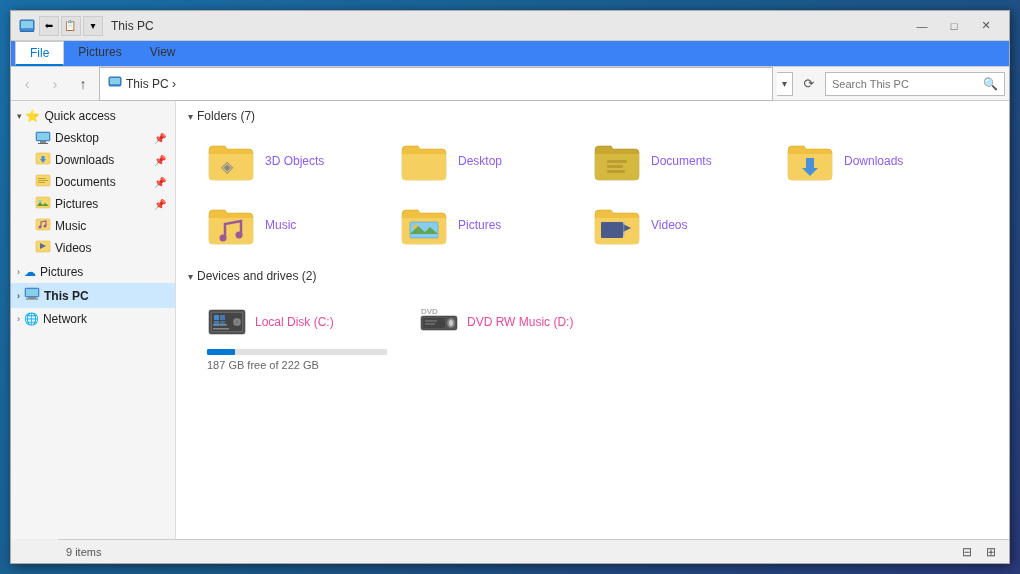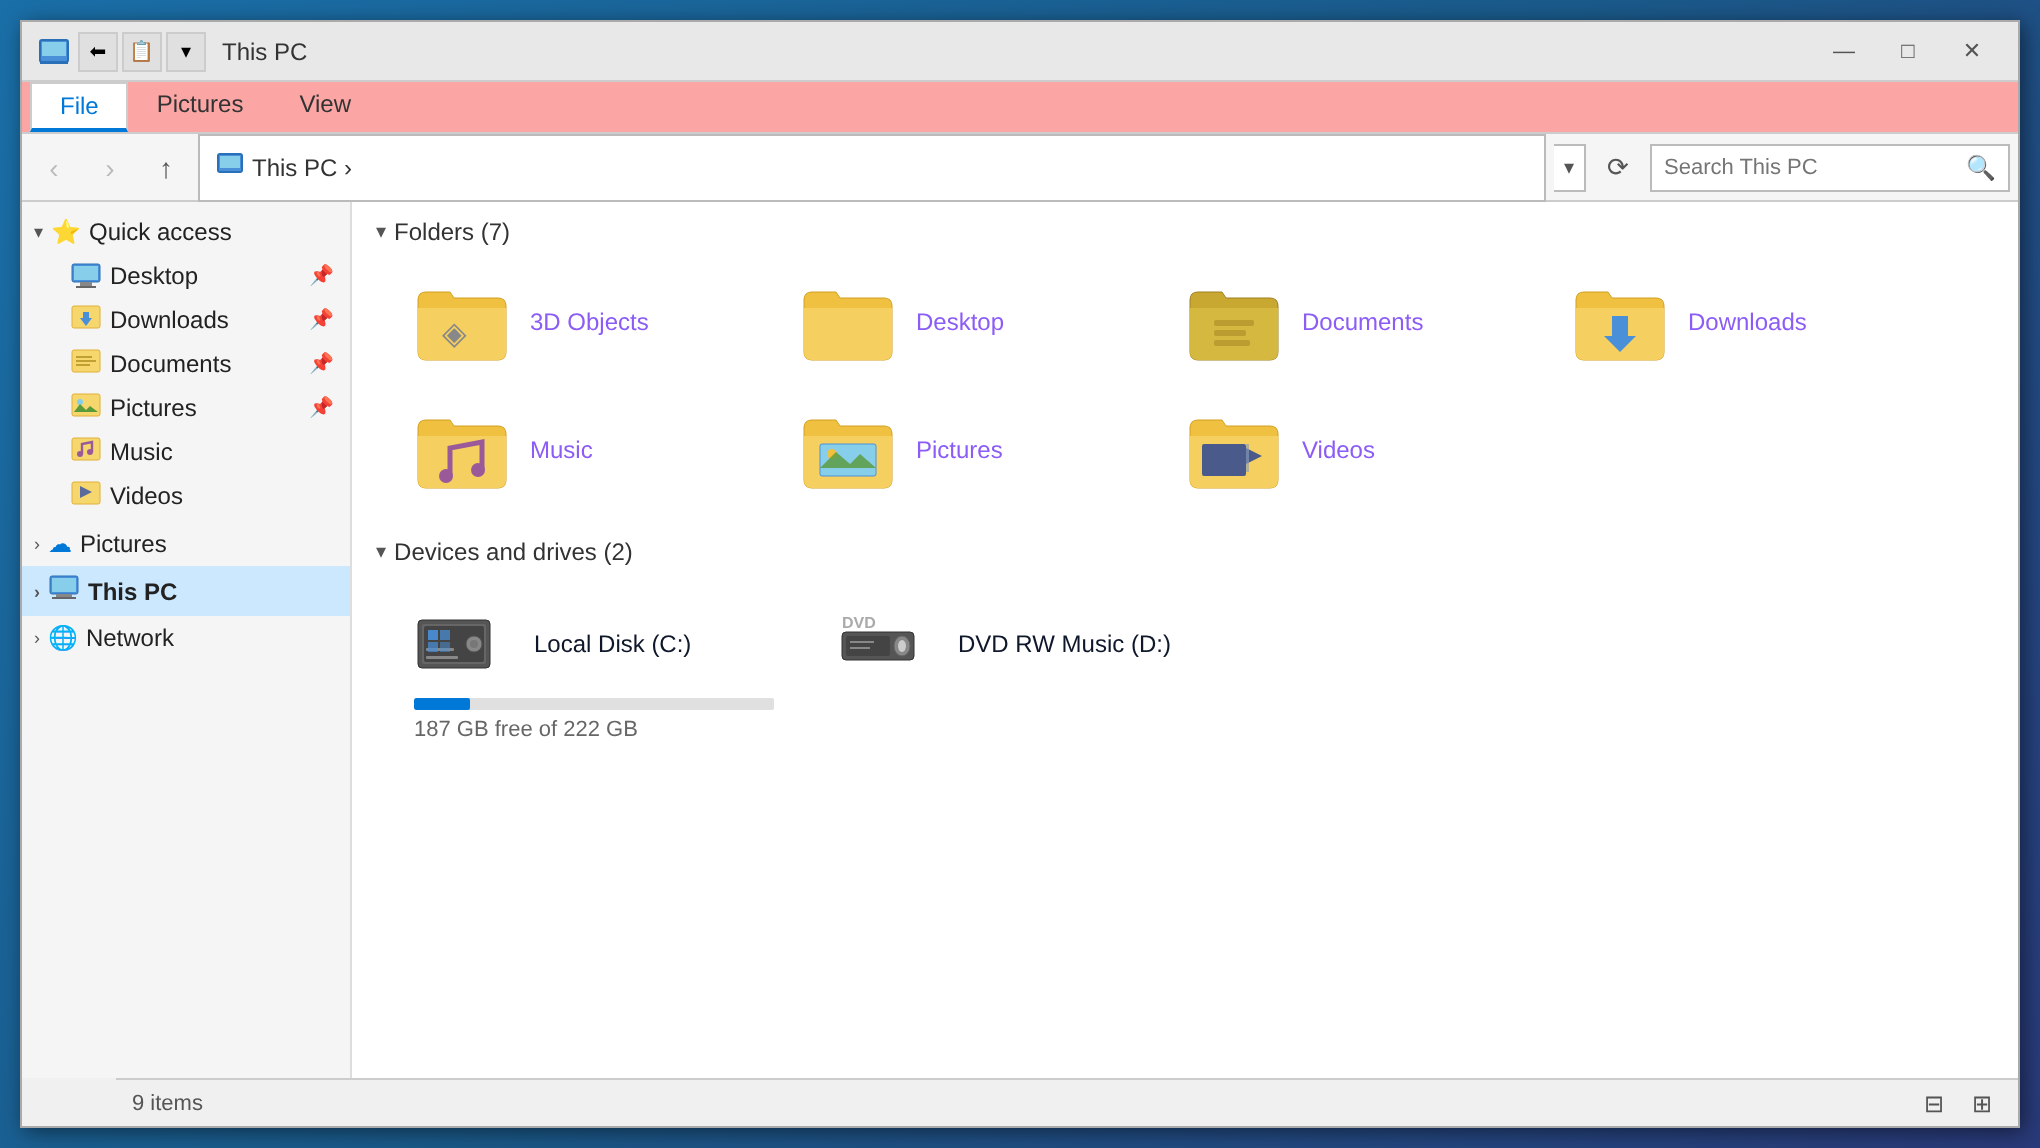--- a/index.html
+++ b/index.html
@@ -73,21 +73,21 @@
       height: 22px;
       display: flex;
       align-items: center;
       justify-content: center;
       cursor: pointer;
       font-size: 11px;
       color: #555;
     }
     
     .ribbon {
-      background: #fca5a5;
+      background: #3b82f6;
       border-bottom: 1px solid #ccc;
       flex-shrink: 0;
     }
     .ribbon-tabs {
       display: flex;
       padding: 0 4px;
     }
     .ribbon-tab {
       padding: 4px 14px;
       font-size: 12px;
@@ -268,25 +268,25 @@
       width: 200px;
       padding: 8px;
       cursor: pointer;
       border: 1px solid transparent;
       border-radius: 2px;
       gap: 4px;
     }
     .device-top {
       display: flex;
       align-items: center;
-      gap: 20px;
+      gap: 8px;
     }
     .device-icon { width: 40px; height: 40px; flex-shrink: 0; }
     .device-info { flex: 1; }
-    .device-name { font-size: 12px; color: #0f172a; font-weight: 500; }
+    .device-name { font-size: 12px; color: #ec4899; font-weight: 500; }
     .device-bar-container {
       margin-top: 3px;
       height: 6px;
       background: #e0e0e0;
       border-radius: 1px;
       overflow: hidden;
     }
     .device-bar-fill {
       height: 100%;
       background: #0078d7;

